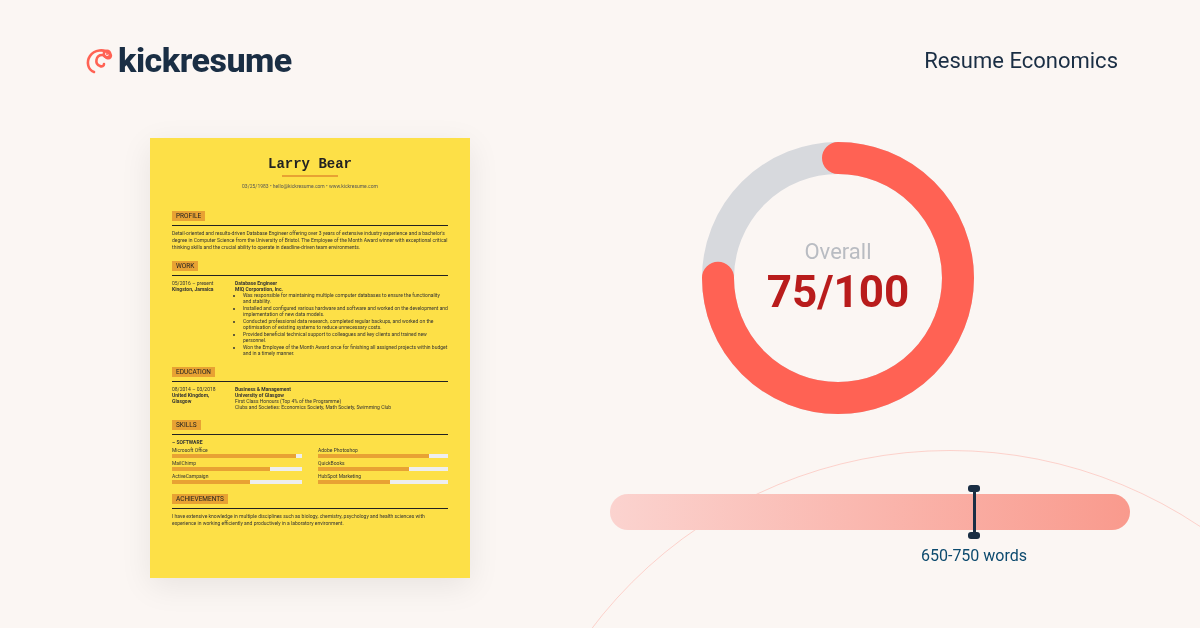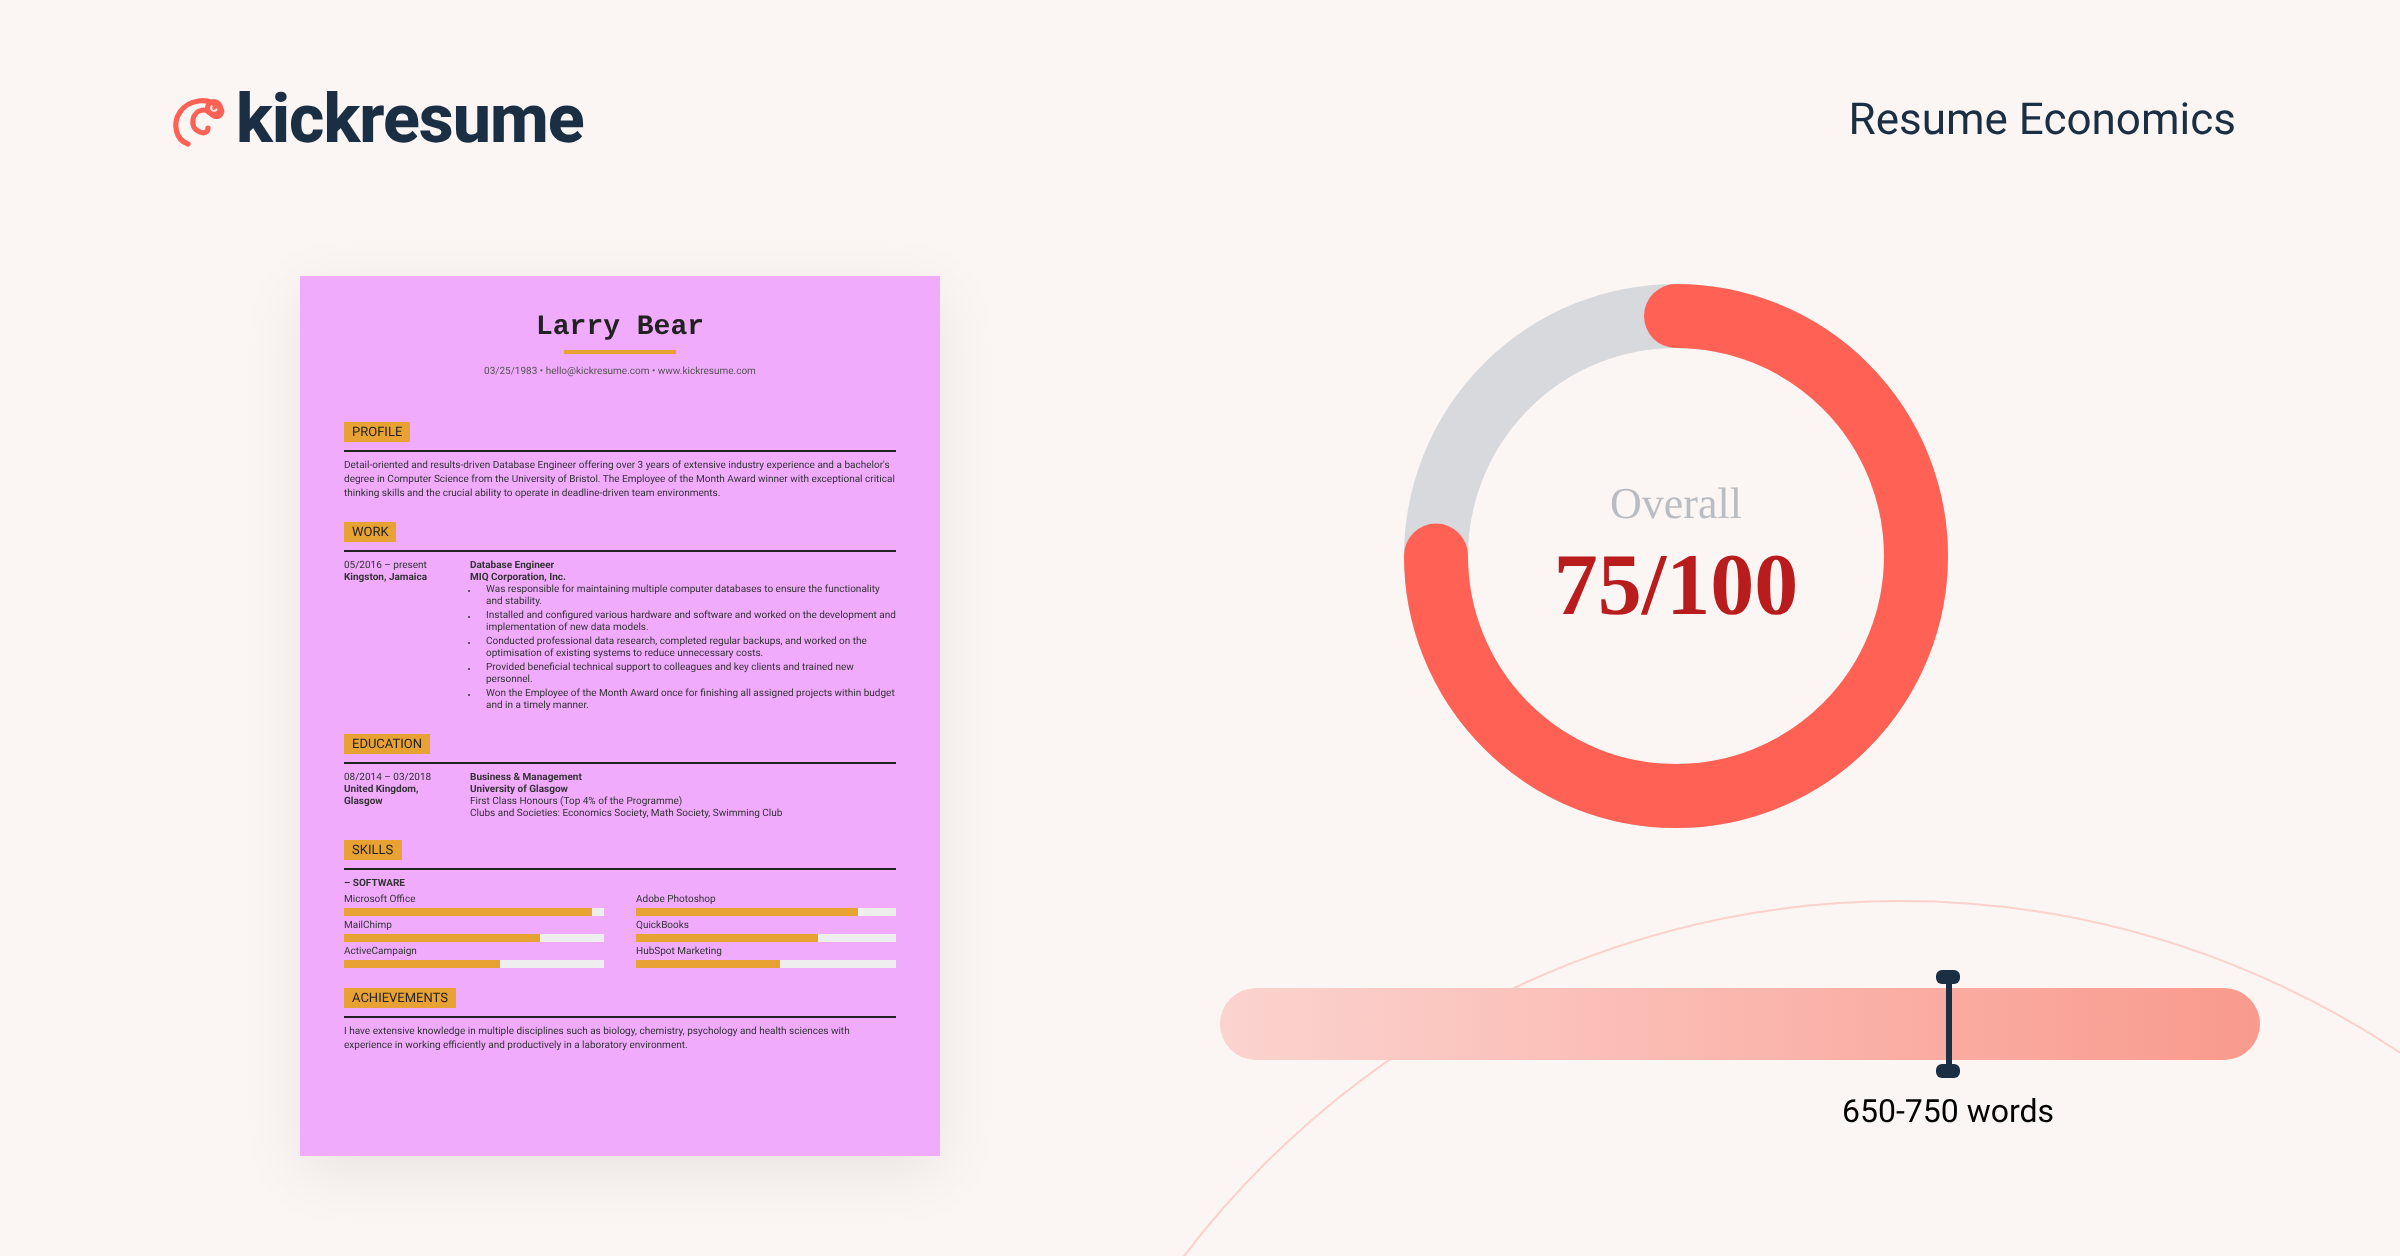--- a/index.html
+++ b/index.html
@@ -50,21 +50,21 @@
   font-weight: 400;
 }
 
 
 .resume-card {
   position: absolute;
   left: 150px;
   top: 138px;
   width: 320px;
   height: 440px;
-  background: #f0abfc;
+  background: #fde047;
   box-shadow: 0 8px 30px rgba(0,0,0,0.08);
   padding: 18px 22px;
   font-size: 6px;
   color: #333;
 }
 .resume-name {
   text-align: center;
   font-family: "Courier New", monospace;
   font-weight: 700;
   font-size: 14px;
@@ -126,21 +126,20 @@
   width: 300px;
   height: 300px;
 }
 .gauge-center {
   position: absolute;
   left: 0; top: 0; right: 0; bottom: 0;
   display: flex;
   flex-direction: column;
   align-items: center;
   justify-content: center;
-  font-family: Liberation Serif, serif;
 }
 .gauge-label {
   color: #B9BCC2;
   font-size: 22px;
   margin-bottom: 2px;
 }
 .gauge-score {
   color: #b91c1c;
   font-size: 44px;
   font-weight: 700;
@@ -182,21 +181,21 @@
 .slider-labels {
   display: flex;
   justify-content: space-between;
   margin-top: 16px;
   color: #6B7380;
   font-size: 16px;
 }
 .slider-mid-label {
   position: absolute;
   top: 52px;
-  color: #000000;
+  color: #0c4a6e;
   font-size: 16px;
   transform: translateX(-50%);
 }
 </style>
 </head>
 <body>
 
 <div class="bg-circle"></div>
 
 <div class="header">

